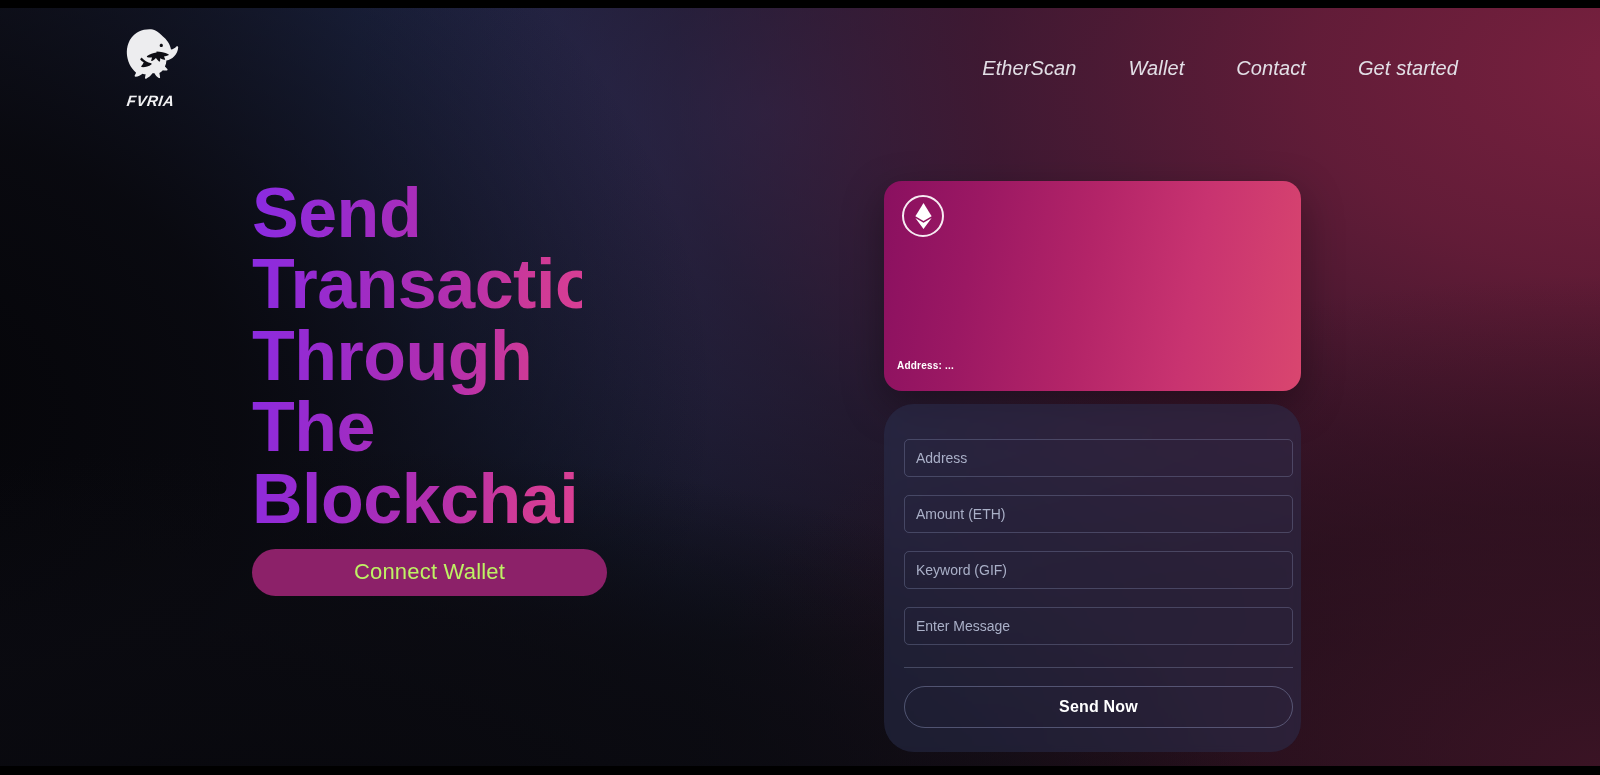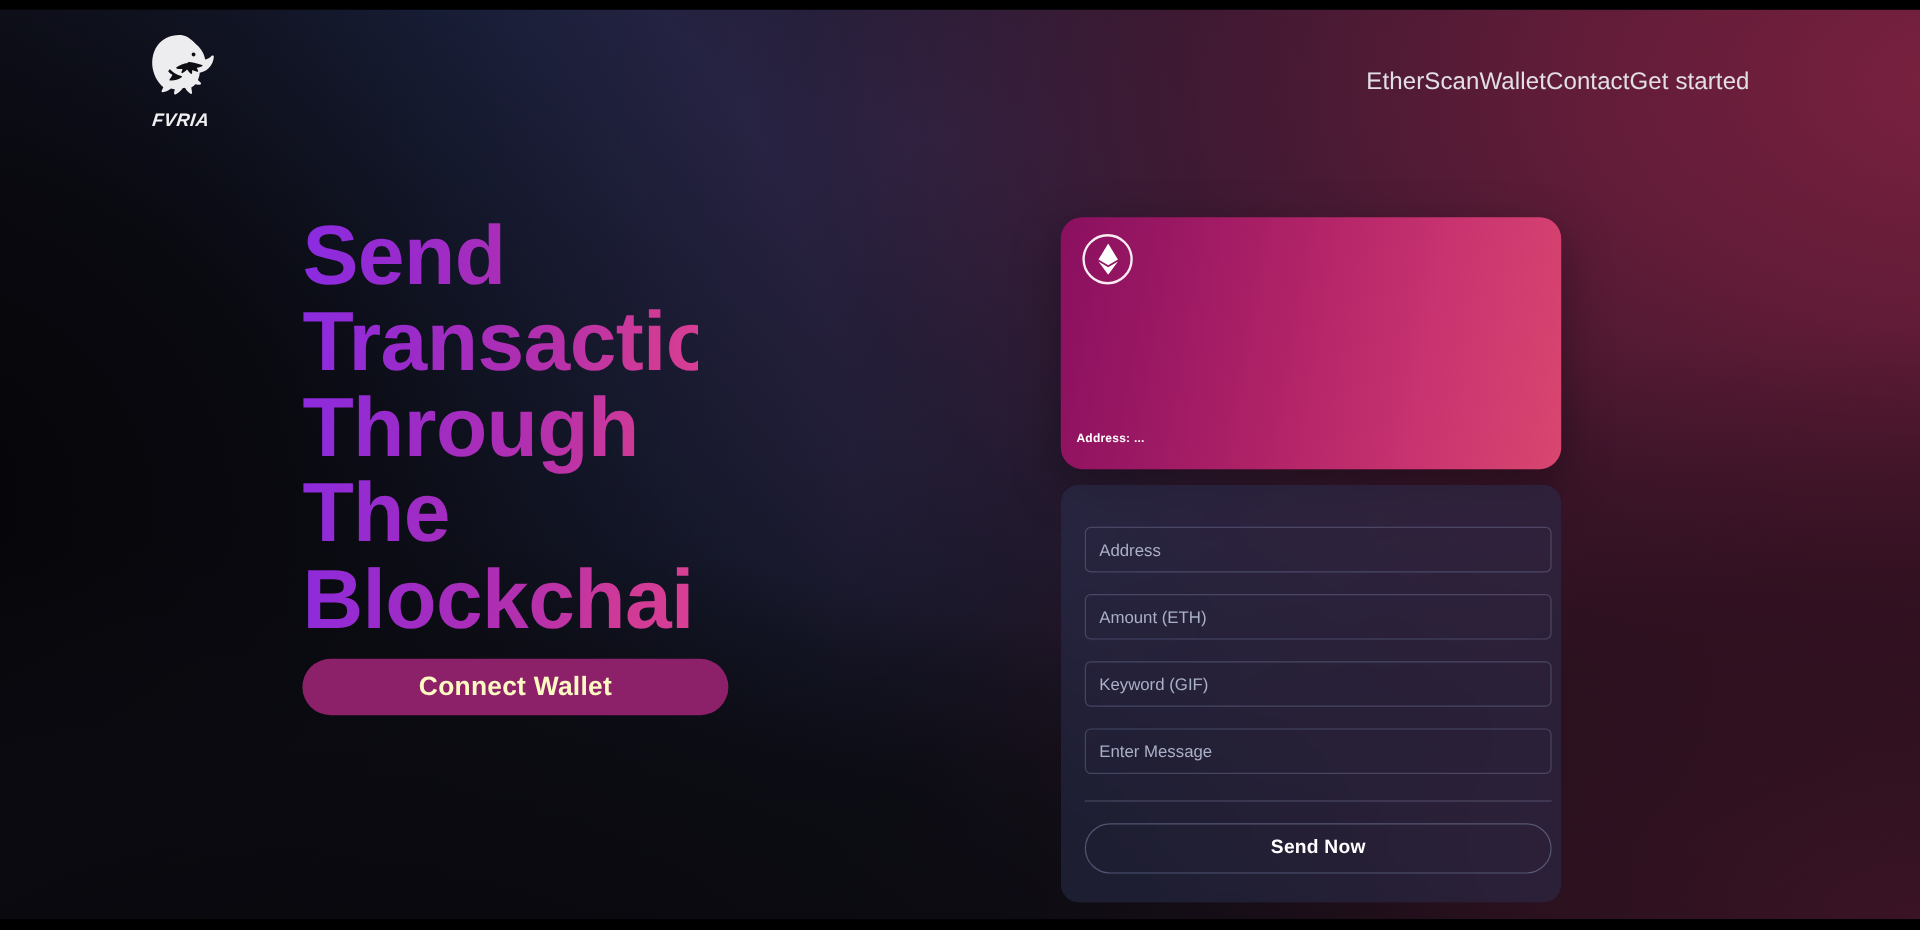--- a/index.html
+++ b/index.html
@@ -71,21 +71,21 @@
   .logo-mark { width:64px; height:62px; display:block; }
   .logo-text {
     margin-top:3px;
     font-size:15px; font-weight:bold; letter-spacing:0.5px;
     color:#f0f0f2; font-style:italic;
     font-family:"Liberation Sans", sans-serif;
     transform:skewX(-7deg);
   }
   nav {
     margin-left:auto; margin-right:142px;
-    display:flex; align-items:center; 
+    display:flex; align-items:center; gap:52px;font-style:italic;
   }
   nav a {
     color:#e2dfe6; font-size:20px; text-decoration:none;
     letter-spacing:0.1px; white-space:nowrap;
   }
 
   
   .hero-left {
     position:absolute; left:252px; top:178px; width:600px; z-index:15;
   }
@@ -95,21 +95,21 @@
     background:linear-gradient(95deg,#8a2be2 0%, #9b2bc9 28%, #b32fae 58%, #cf3a96 82%, #db4094 100%);
     -webkit-background-clip:text; background-clip:text;
     -webkit-text-fill-color:transparent; color:transparent;
     max-width:330px;
   }
   .connect-btn {
     display:block; margin-top:14px;
     width:355px; height:47px;
     border:none; border-radius:24px;
     background:#8c2169;
-    color:#fef9c3; font-size:22px; font-weight:bold;
+    color:#bef264; font-size:22px; font-weight:normal;
     font-family:"Liberation Sans", sans-serif;
     cursor:pointer; letter-spacing:0.2px;
   }
 
   
   .right-col {
     position:absolute; left:884px; top:181px; width:417px; z-index:15;
   }
 
   
@@ -131,21 +131,21 @@
   .eth-address {
     position:absolute; left:13px; bottom:20px;
     font-size:10px; font-weight:bold; color:#ffffff;
     letter-spacing:0.2px;
   }
 
   
   .form-panel {
     margin-top:13px;
     width:417px;
-    border-radius:15px;
+    border-radius:30px;
     background:rgba(44,50,84,0.48);
     padding:35px 8px 24px 20px;
     backdrop-filter:blur(3px);
   }
   .field {
     display:block; width:100%; height:38px;
     margin-bottom:18px;
     border-radius:5px;
     border:1px solid rgba(150,160,200,0.30);
     background:transparent;

